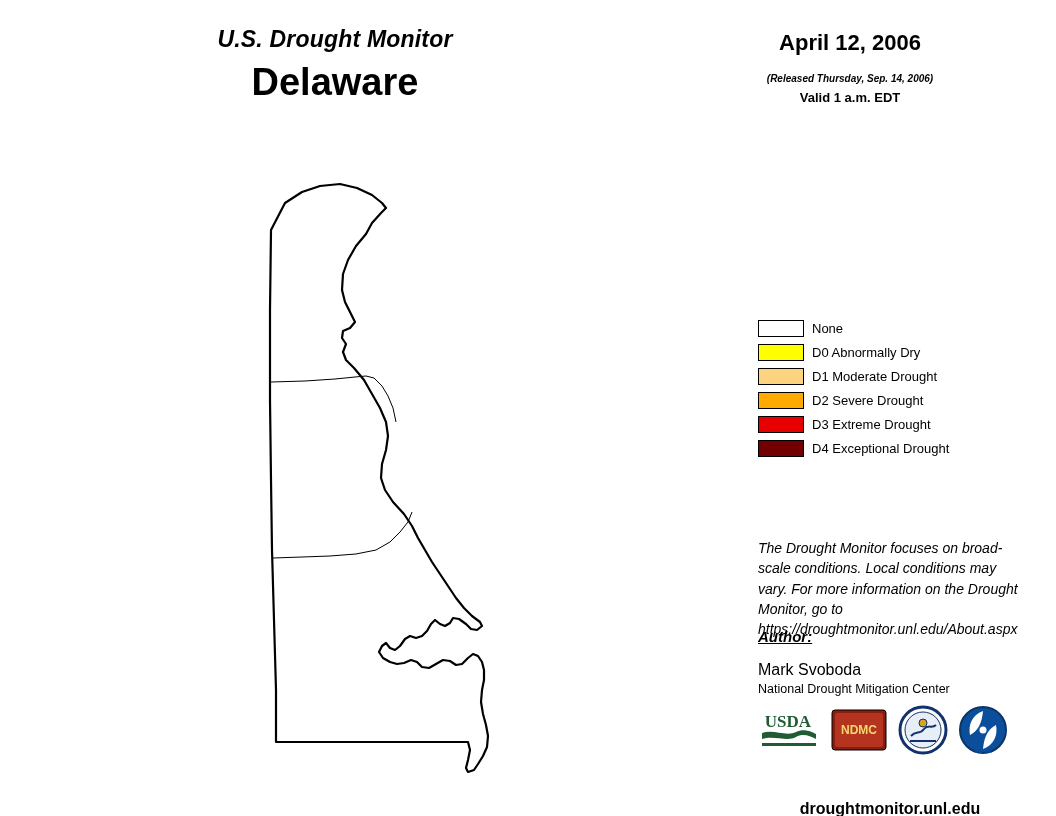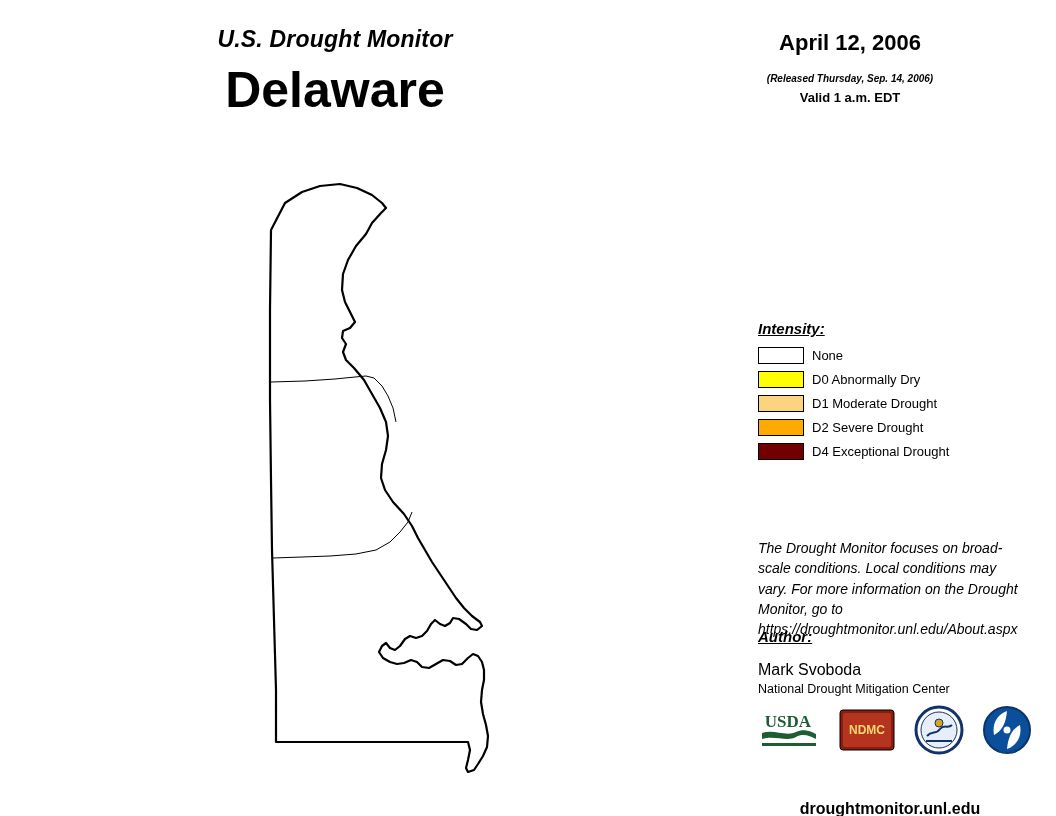--- a/index.html
+++ b/index.html
@@ -24,21 +24,21 @@
     width: 430px;
     text-align: center;
   }
   #monitor-title {
     font-size: 23px;
     font-weight: bold;
     font-style: italic;
     letter-spacing: 0.2px;
   }
   #state-title {
-    font-size: 50px;
+    font-size: 38px;
     font-weight: bold;
     margin-top: 8px;
   }
 
   #date-block {
     position: absolute;
     left: 660px;
     top: 30px;
     width: 380px;
     text-align: center;
@@ -133,21 +133,21 @@
 
   
   #logos {
     position: absolute;
     left: 756px;
     top: 704px;
     width: 280px;
     height: 56px;
     display: flex;
     align-items: center;
-    gap: 18px;
+    gap: 10px;
   }
   .logo {
     position: relative;
     flex: 0 0 auto;
   }
 
   #site-url {
     position: absolute;
     left: 700px;
     top: 800px;
@@ -194,37 +194,40 @@
          L 318,610 L 320,600 L 318,592
          L 126,592 L 126,540 L 124,470 L 122,400 L 121,330 L 120,250
          L 120,160 Z"></path>
 
     <path fill="none" stroke="#000000" stroke-width="1" stroke-linejoin="round" d="M 121,232 L 155,231 L 185,229 L 205,227 L 216,226 L 224,228 L 232,236 L 238,246 L 243,258 L 246,272"></path>
     <path fill="none" stroke="#000000" stroke-width="1" stroke-linejoin="round" d="M 123,408 L 152,407 L 180,406 L 206,404 L 226,400 L 240,392 L 250,382 L 258,372 L 262,362"></path>
   </svg>
 </div>
 
 <div id="legend">
-  <div id="legend-title">Intensity:</div>
 
   <div class="legend-row">
     <span class="legend-swatch" style="background:#ffffff"></span>
     <span class="legend-label">None</span>
   </div>
   <div class="legend-row">
     <span class="legend-swatch" style="background:#ffff00"></span>
     <span class="legend-label">D0 Abnormally Dry</span>
   </div>
   <div class="legend-row">
     <span class="legend-swatch" style="background:#fcd37f"></span>
     <span class="legend-label">D1 Moderate Drought</span>
   </div>
   <div class="legend-row">
     <span class="legend-swatch" style="background:#ffaa00"></span>
     <span class="legend-label">D2 Severe Drought</span>
+  </div>
+  <div class="legend-row">
+    <span class="legend-swatch" style="background:#e60000"></span>
+    <span class="legend-label">D3 Extreme Drought</span>
   </div>
   <div class="legend-row">
     <span class="legend-swatch" style="background:#730000"></span>
     <span class="legend-label">D4 Exceptional Drought</span>
   </div>
 </div>
 
 <div id="disclaimer">The Drought Monitor focuses on broad-scale conditions. Local conditions may vary. For more information on the Drought Monitor, go to https://droughtmonitor.unl.edu/About.aspx</div>
 
 <div id="author-block">

